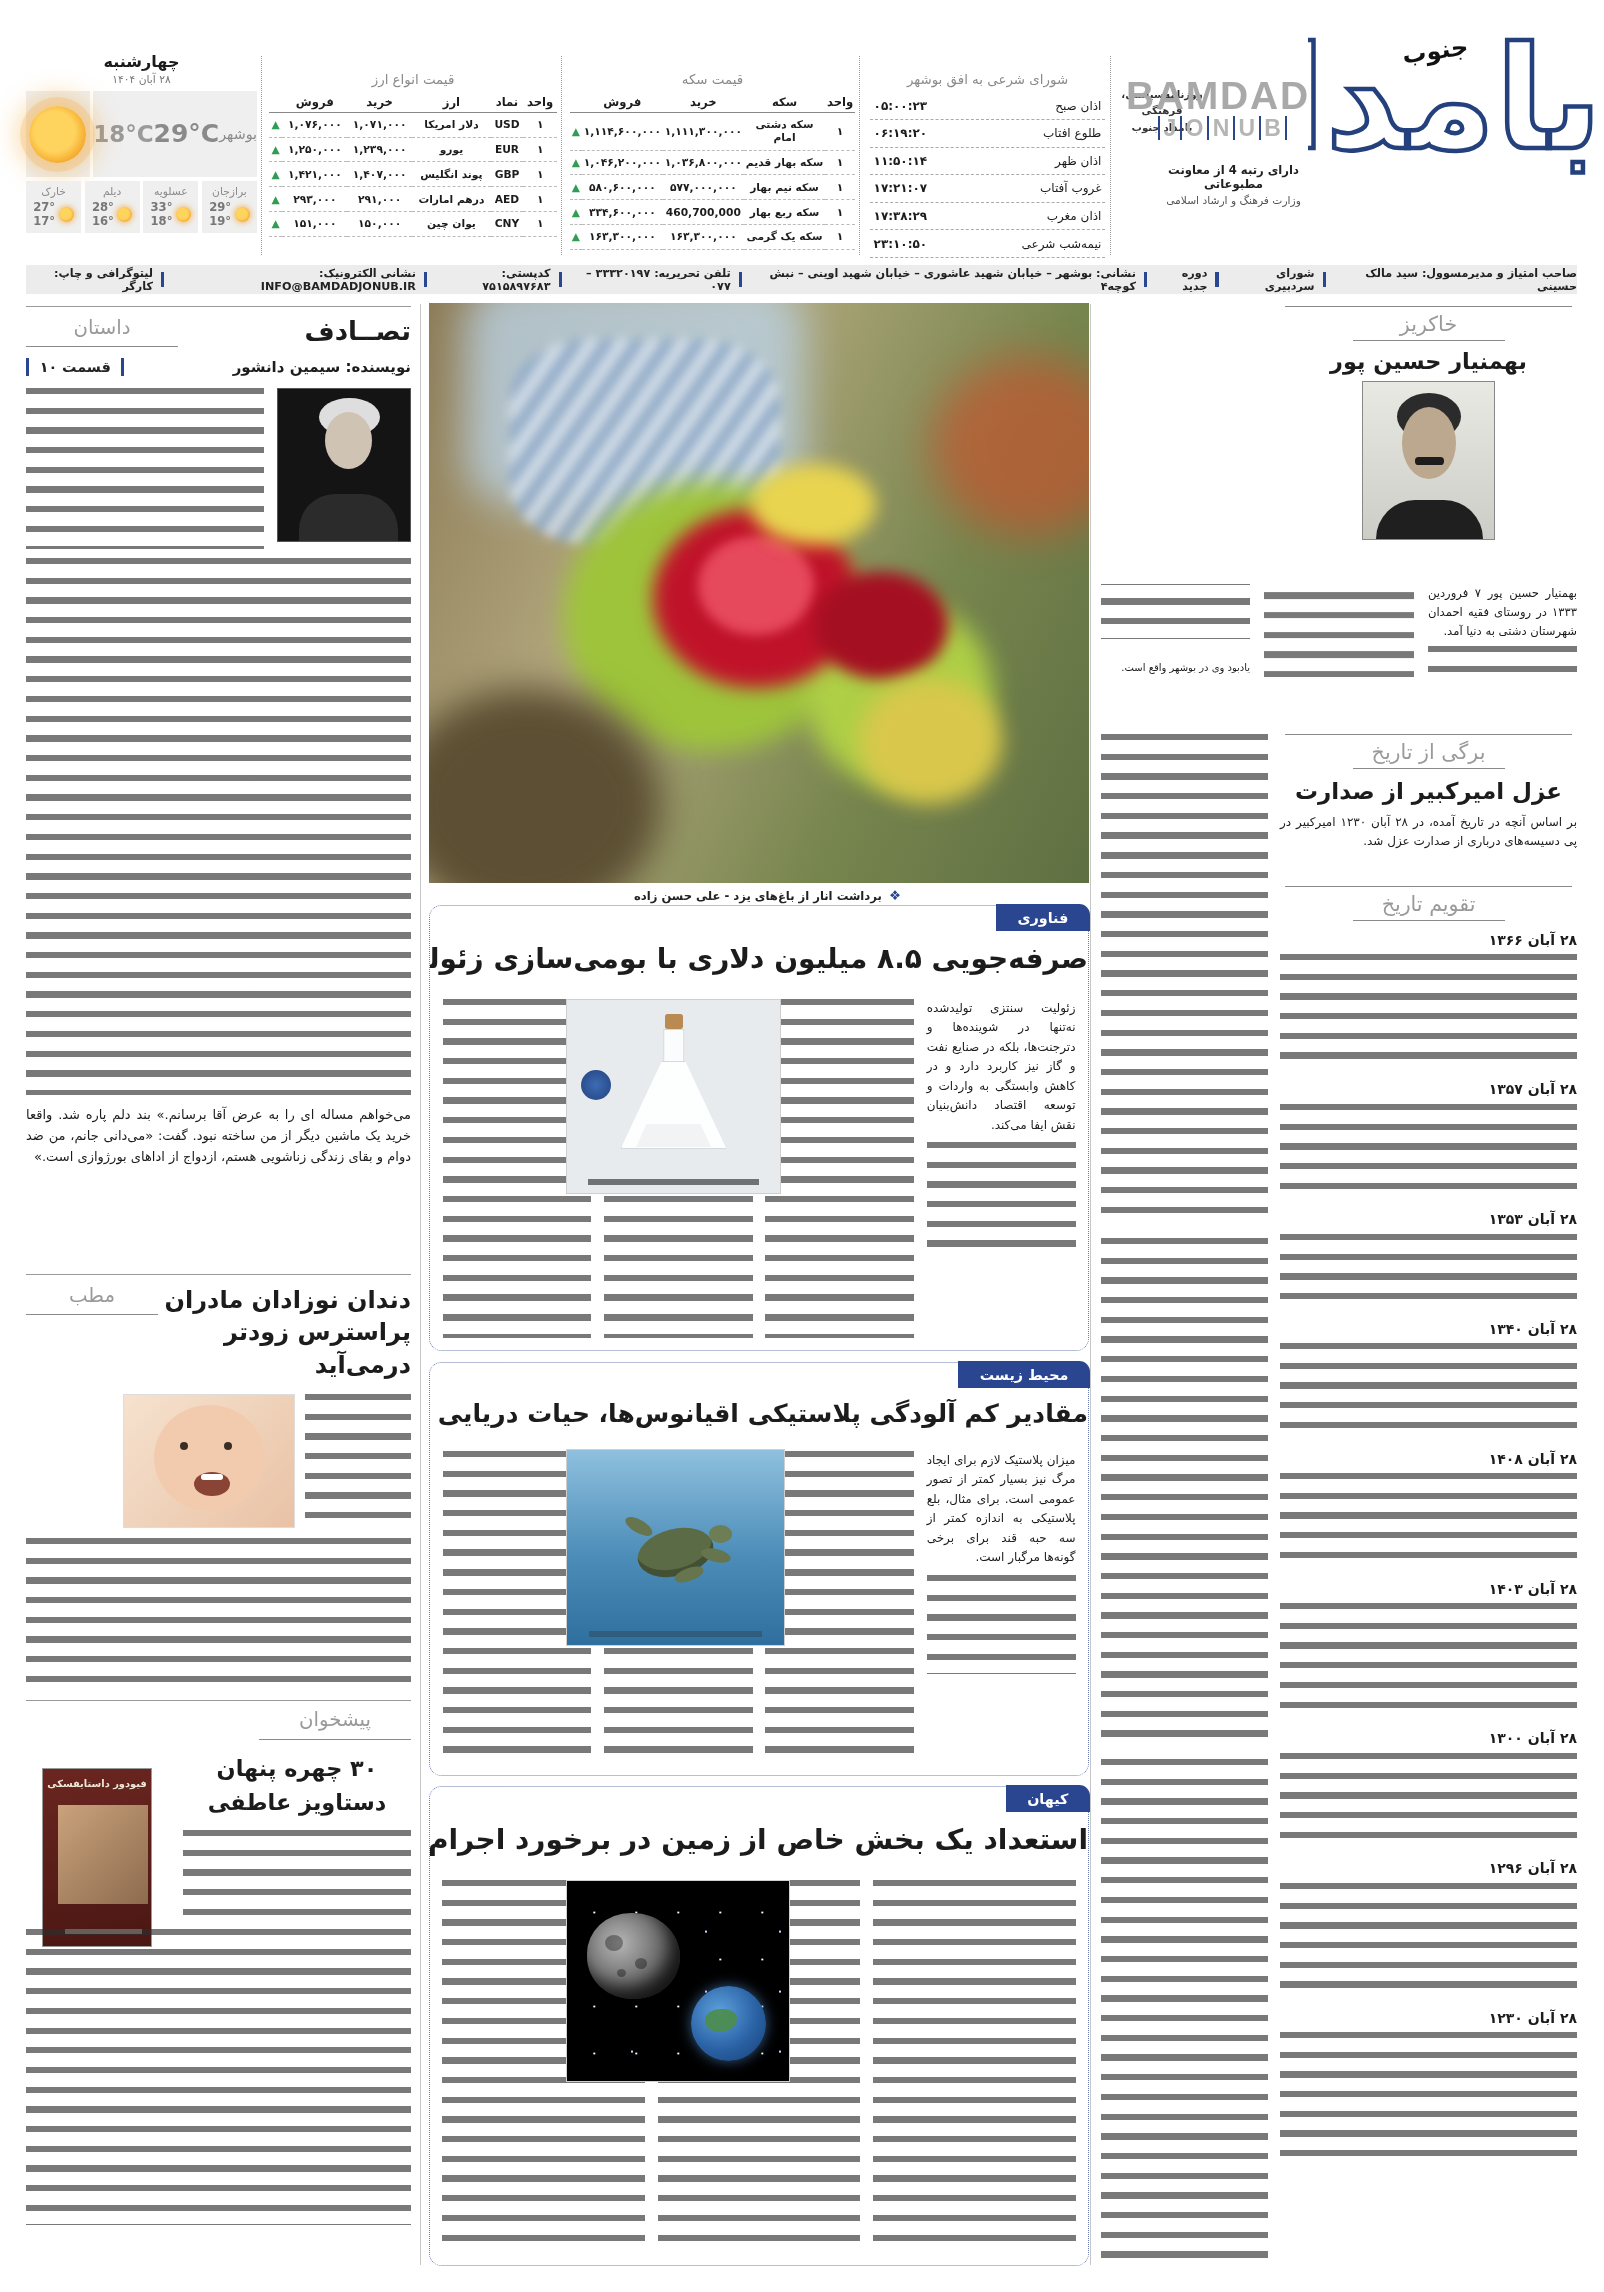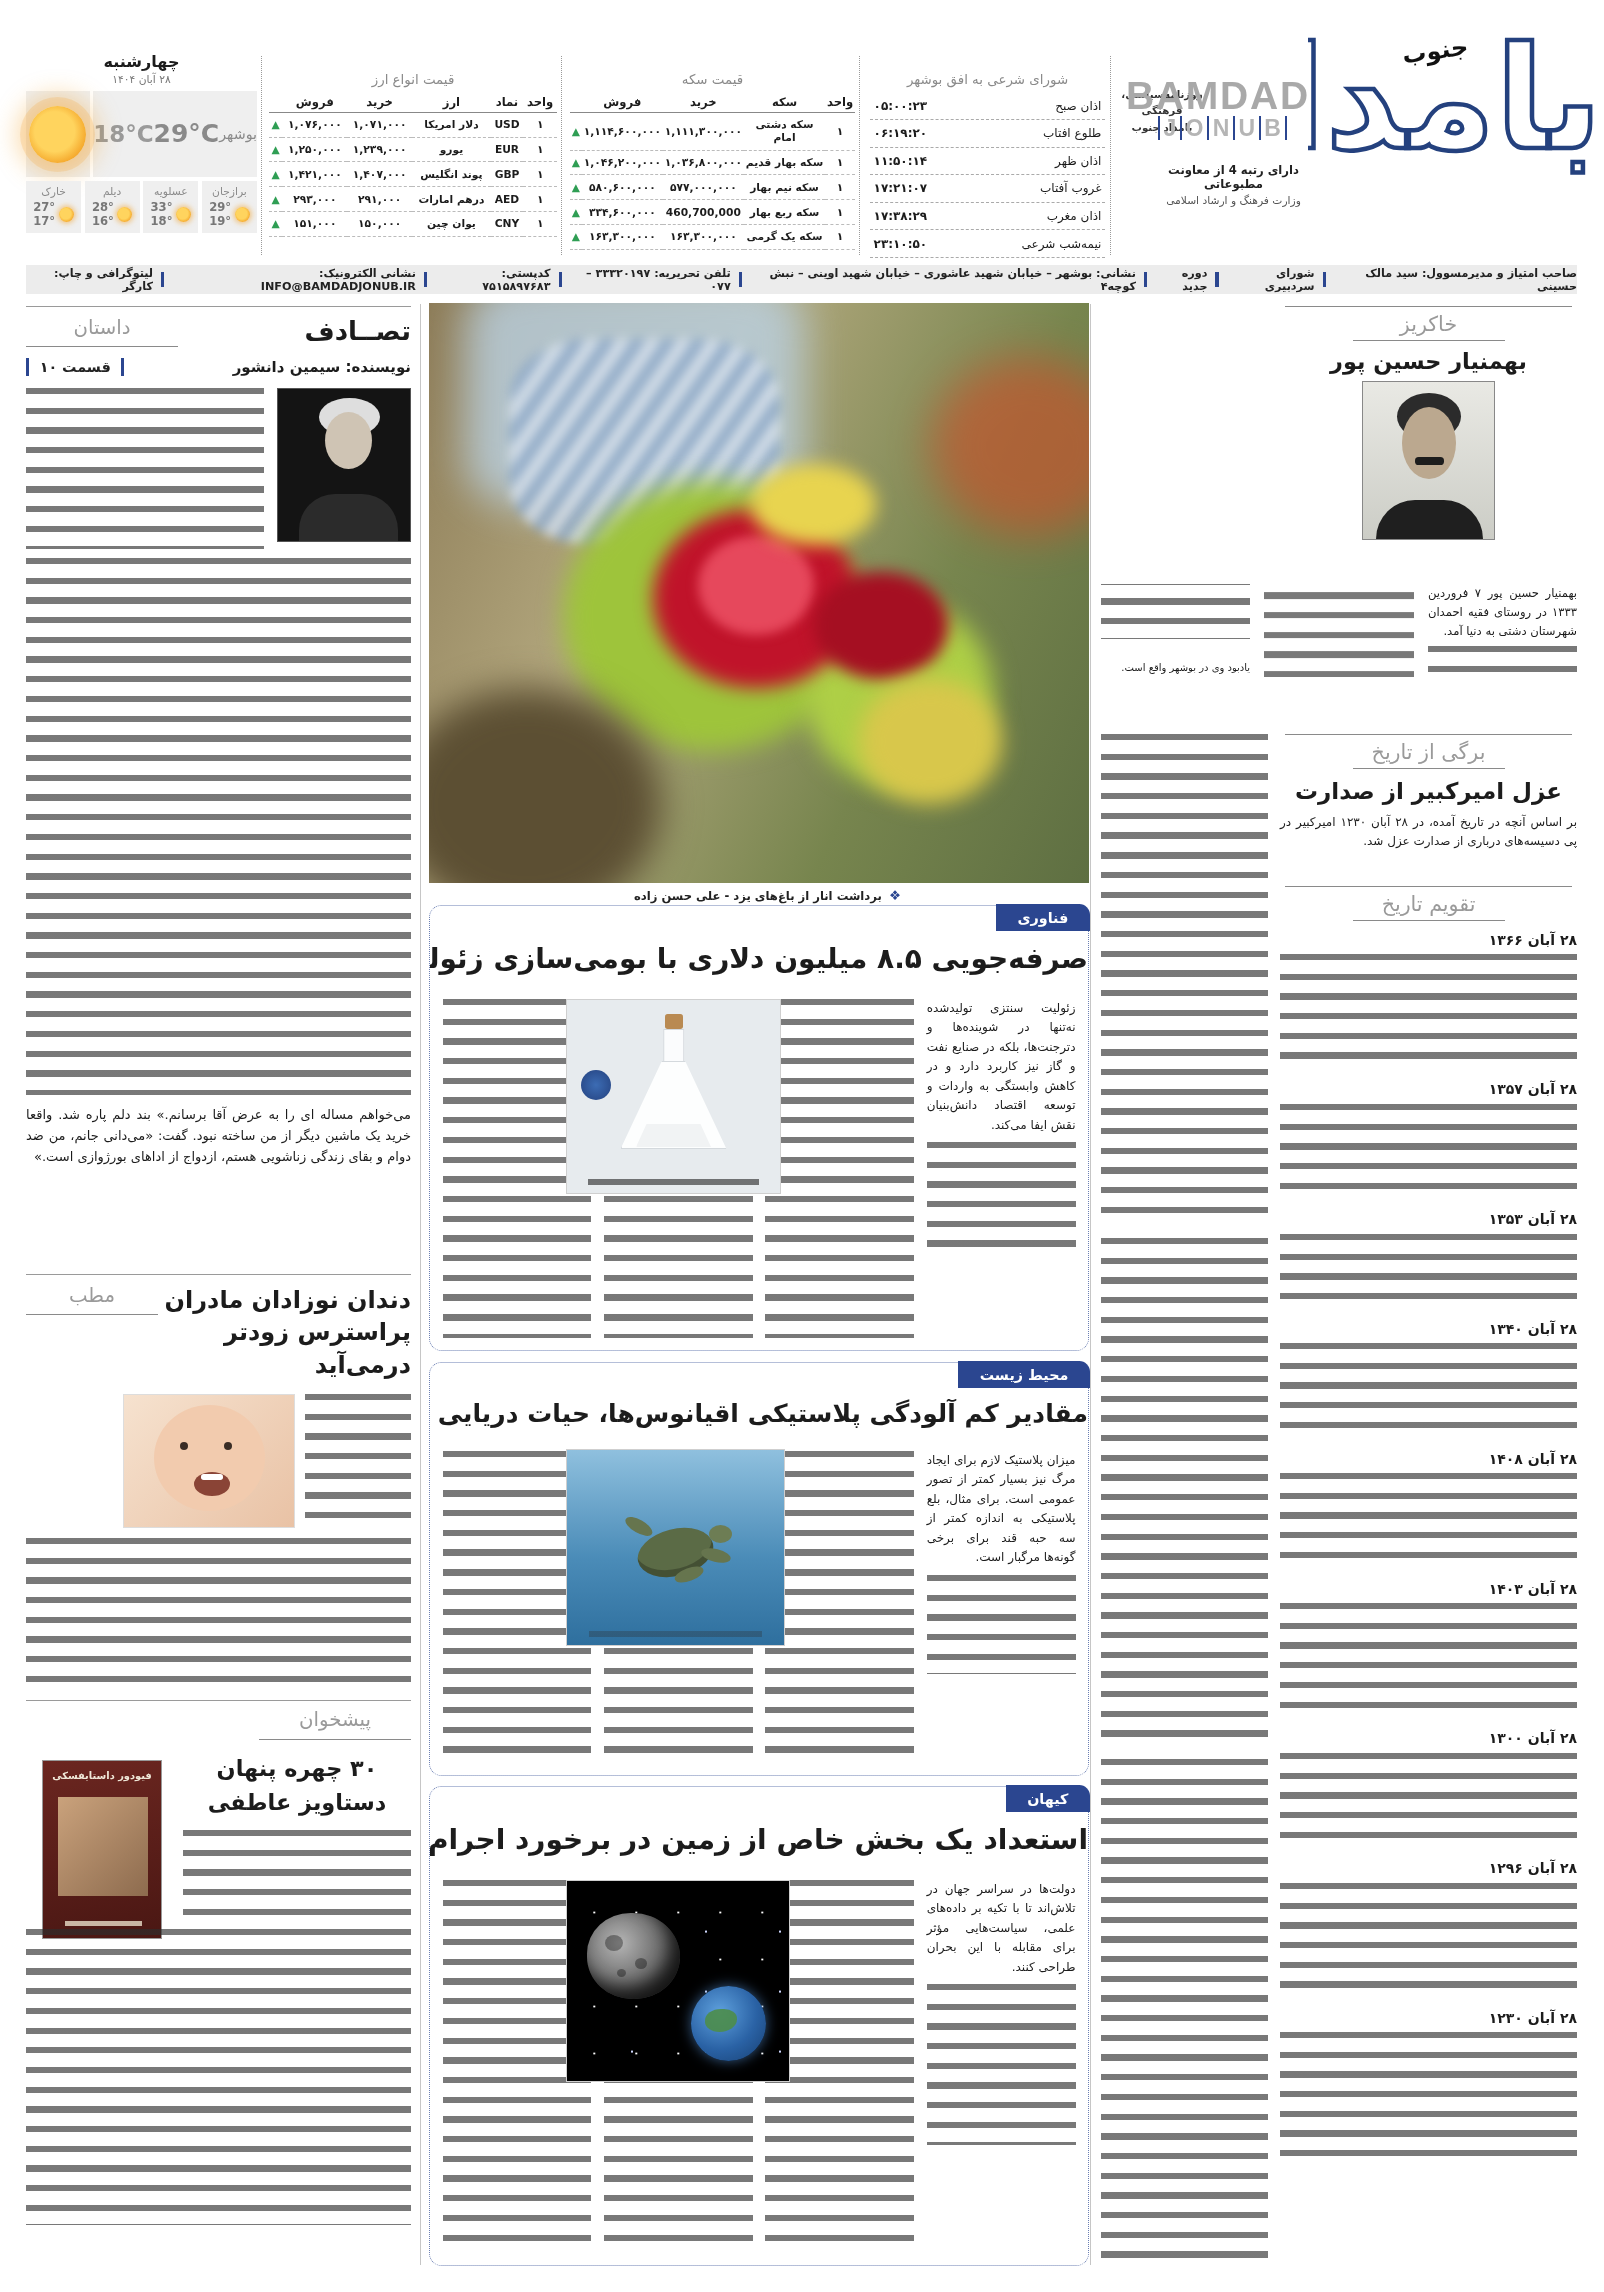--- a/index.html
+++ b/index.html
@@ -61,21 +61,21 @@
   .portrait-s .face{position:absolute;right:38px;top:23px;width:47px;height:57px;border-radius:50%;background:#cfc4b4}
   .portrait-s .hair{position:absolute;right:30px;top:9px;width:61px;height:38px;border-radius:50%;background:#dedede}
   .portrait-s .body{position:absolute;right:12.5px;bottom:0;width:99px;height:47px;border-radius:36px 36px 0 0;background:#2b2b2b}
   .clin-head{display:flex;justify-content:space-between;align-items:flex-start;margin-top:9px}
   .clin-title{font-size:24px;font-weight:bold;line-height:1.35}
   .baby{position:absolute;left:97px;top:0;width:172px;height:134px;background:linear-gradient(135deg,#f6e2cf,#e9c2a5);overflow:hidden;border:0.9px solid #ddd}
   .baby .face{position:absolute;left:30px;top:10.7px;width:111px;height:106px;border-radius:50%;background:#f2cbae}
   .baby .eye{position:absolute;width:8px;height:8px;border-radius:50%;background:#3a2d26;top:47px}
   .baby .mouth{position:absolute;left:70px;top:77px;width:36px;height:24px;border-radius:50%;background:#8a4436}
   .baby .teeth{position:absolute;left:77px;top:79px;width:21.5px;height:6.3px;border-radius:2.7px;background:#fff}
-  .bookcover{position:absolute;left:16px;top:8px;width:120px;height:179px;background:linear-gradient(170deg,#6b2620,#4a1713);border:0.9px solid #999;overflow:hidden}
+  .bookcover{position:absolute;left:16px;top:16px;width:110px;height:179px;background:linear-gradient(170deg,#6b2620,#4a1713);border:0.9px solid #999;overflow:hidden}
   .bookcover .ttl{font-size:9.9px;color:#f0e8d8;text-align:center;margin-top:9px;font-weight:bold}
   .bookcover .art{position:absolute;left:15px;top:36px;width:90px;height:99px;background:linear-gradient(135deg,#caa27c,#8d6b4e)}
   .bookcover .ln{position:absolute;left:21.5px;bottom:12.5px;width:77px;height:4.5px;background:#e8ddc8;opacity:.8}
   .bs-head{font-size:22.4px;font-weight:bold;text-align:center;line-height:1.5}
   
   .mainphoto{position:relative;width:660px;height:580px;overflow:hidden;background:linear-gradient(115deg,#8d7c58 0%,#b4a97f 35%,#77854e 70%,#5e6f42 100%)}
   .blob{position:absolute;border-radius:50%;filter:blur(12.5px)}
   .cap{display:flex;justify-content:flex-start;gap:7.2px;align-items:center;padding:5.4px 188px 0 0;font-size:11.6px;font-weight:bold;color:#222}
   .cap .sym{color:#2b4690;font-size:13.4px}
   .artbox{position:absolute;left:0;width:660px;border:1.8px dotted #6b7fb3;border-radius:12.5px;background:#fff}
@@ -474,24 +474,20 @@
         <div class="turtle-fl" style="left:107px;top:118px;transform:rotate(-20deg)"></div>
         <div class="turtle-fl" style="left:134px;top:99px;transform:rotate(14deg)"></div>
         <div class="imgcap fk" style="opacity:.4"></div>
       </div>
     </div>
 
     <div class="artbox" style="top:1483px;height:480px">
       <div class="artlabel">کیهان</div>
       <div class="arthead" style="font-size:28px">استعداد یک بخش خاص از زمین در برخورد اجرام آسمانی به آن!</div>
       <div class="artbody" style="top:93px">
-        <div class="c">
-            <p class="para" style="font-size:12px">دولت‌ها در سراسر جهان در تلاش‌اند تا با تکیه بر داده‌های علمی، سیاست‌هایی مؤثر برای مقابله با این بحران طراحی کنند.</p>
-            <div class="fk" style="height:161px;margin-top:7.2px"></div>
-          </div>
         <div class="c fk"></div>
         <div class="c fk"></div>
         <div class="c fk"></div>
       </div>
       <div class="imgcard space-img" style="left:136px;top:93px;width:224px;height:202px">
         <div class="asteroid">
             <div class="crater" style="left:18px;top:21.5px;width:18px;height:16px"></div>
             <div class="crater" style="left:48px;top:45px;width:12.5px;height:10.7px"></div>
             <div class="crater" style="left:30px;top:56px;width:9px;height:8px"></div>
           </div>

